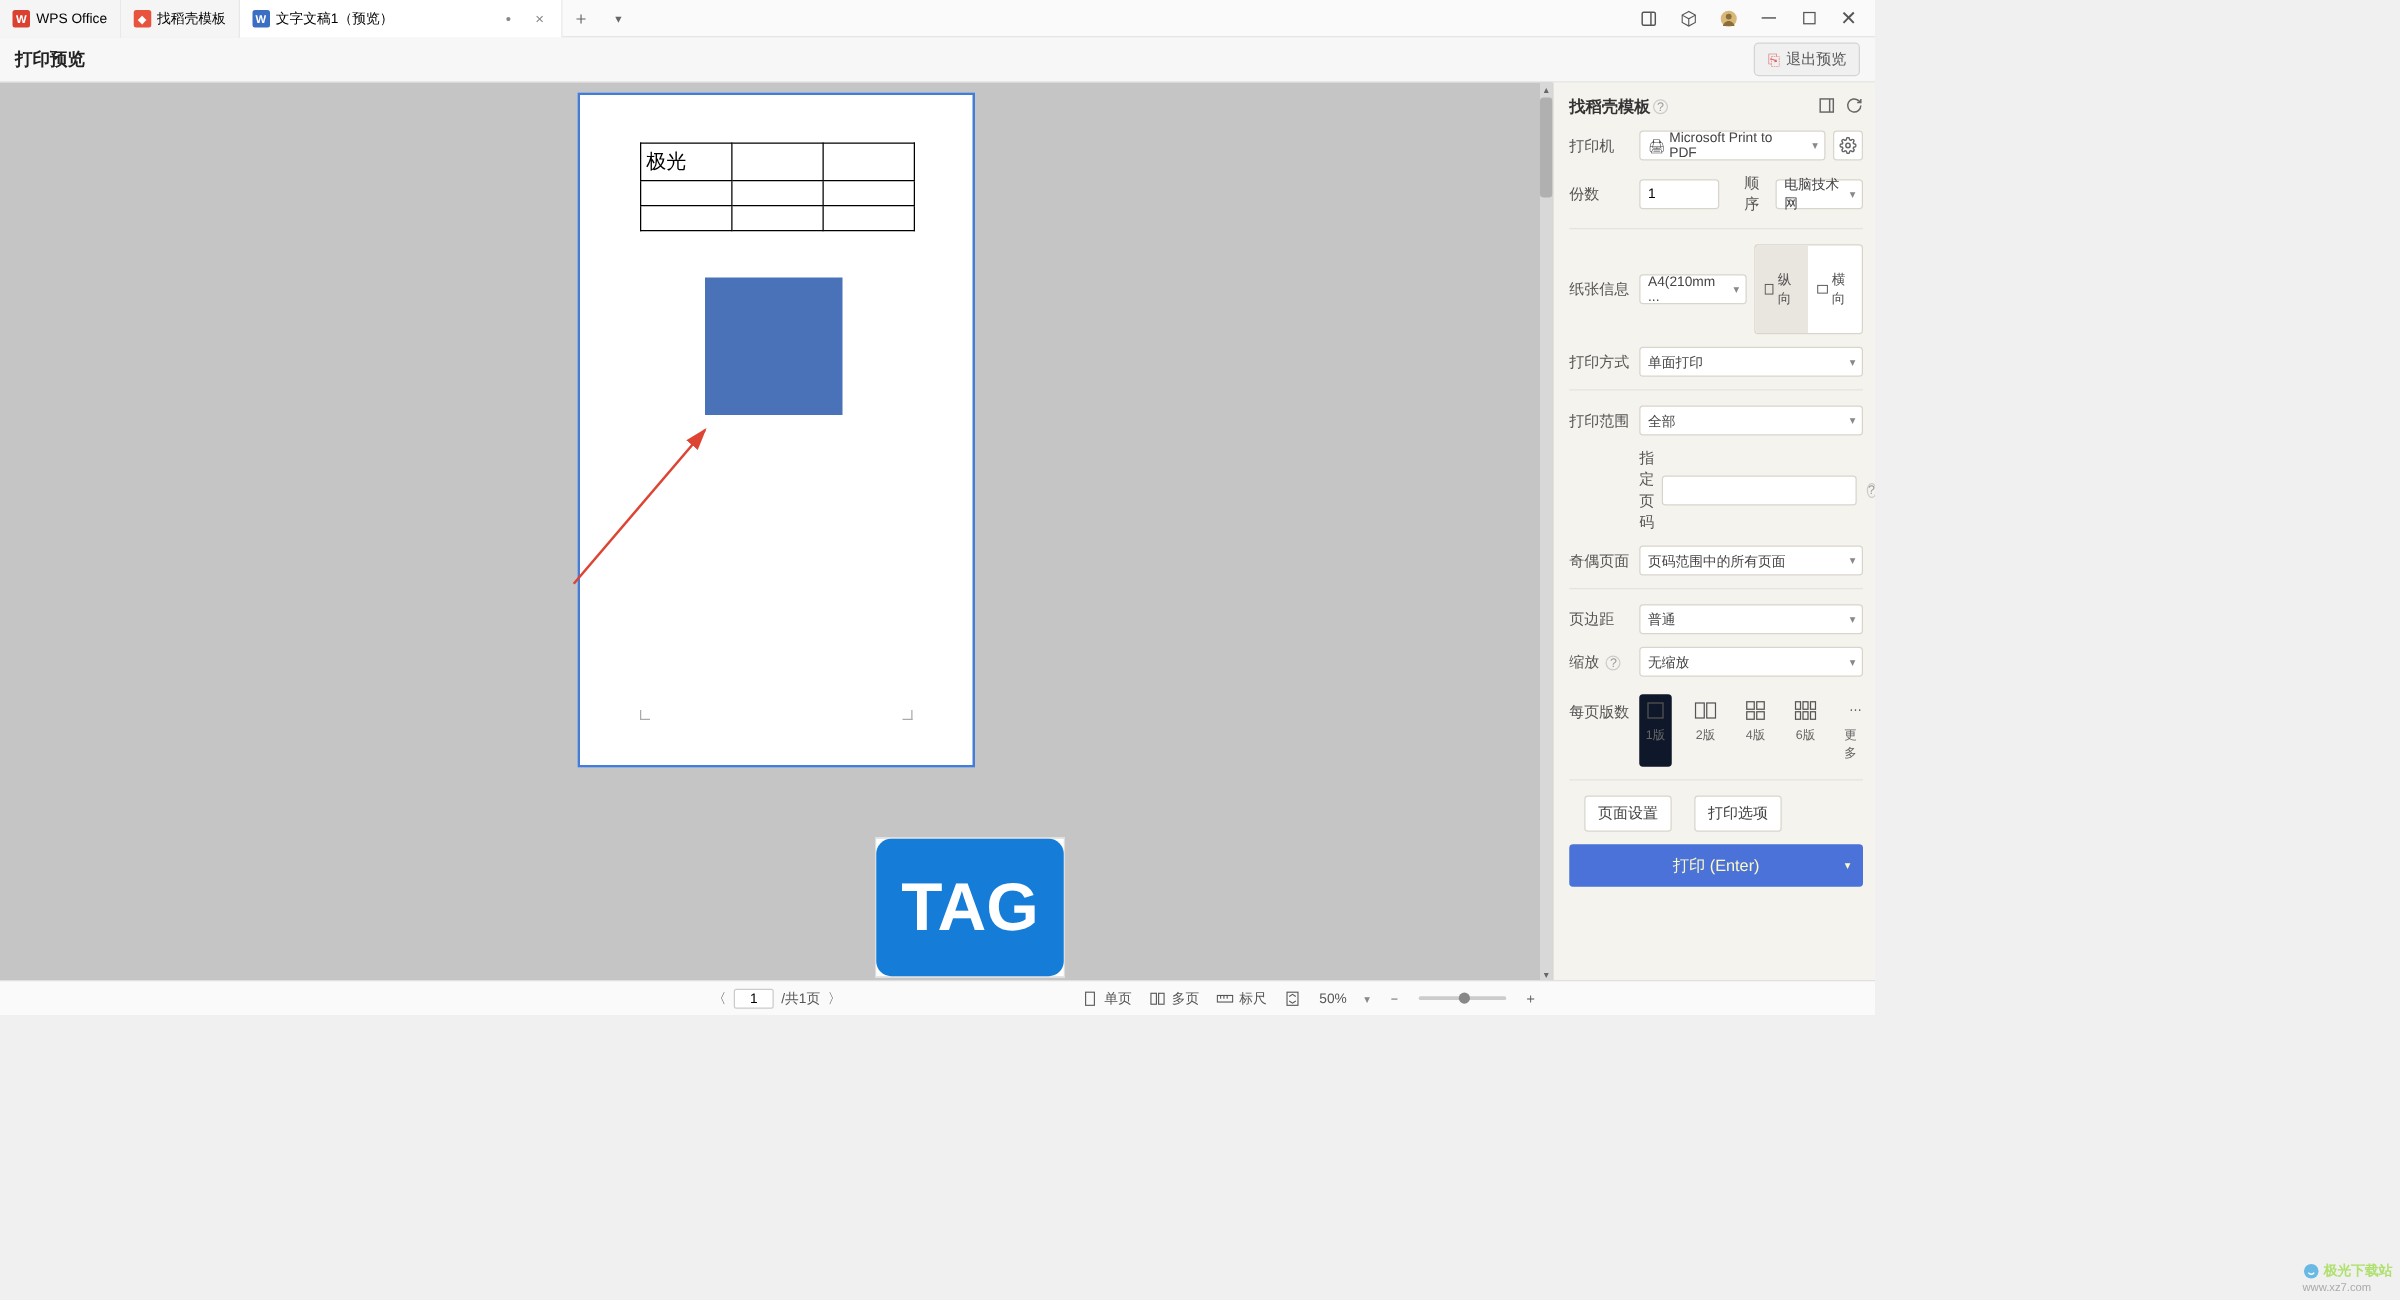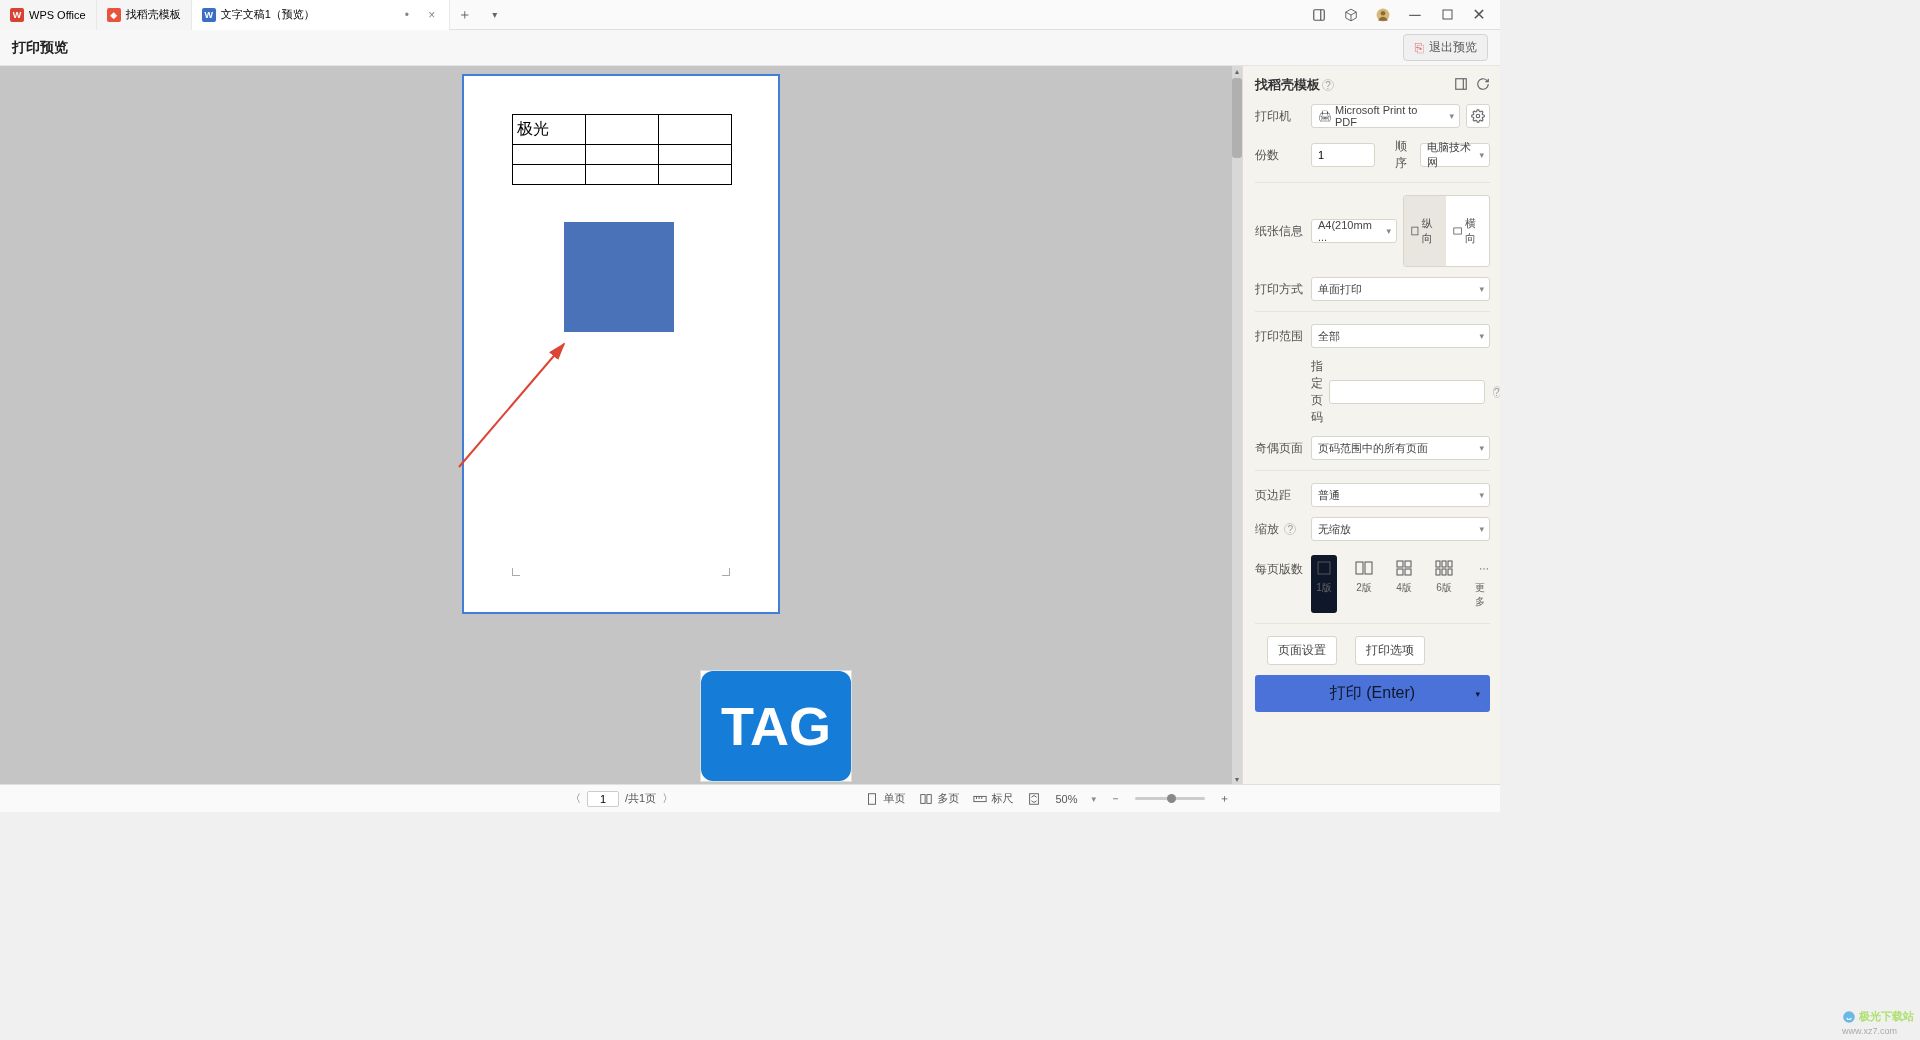--- a/index.html
+++ b/index.html
@@ -51,21 +51,21 @@
 .sb-icon-btn { width: 24px; height: 24px; border: 1px solid #d8d5cc; background: #fff; border-radius: 3px; display: flex; align-items: center; justify-content: center; color: #666; }
 .sb-toggle-group { display: flex; border: 1px solid #d8d5cc; border-radius: 3px; overflow: hidden; background: #fff; }
 .sb-toggle { padding: 20px 7px; font-size: 11px; color: #555; display: flex; align-items: center; gap: 3px; }
 .sb-toggle.active { background: #e8e6df; }
 .sb-divider { border-top: 1px solid #e6e3da; margin: 6px 0 12px; }
 .sb-pages-row { display: flex; gap: 14px; margin-top: 4px; }
 .sb-page-opt { display: flex; flex-direction: column; align-items: center; gap: 4px; font-size: 10px; color: #666; padding: 4px; border-radius: 3px; }
 .sb-page-opt.active { background: #0f172a; }
 .sb-page-icon { width: 18px; height: 18px; display: flex; align-items: center; justify-content: center; }
 .sb-btn { border: 1px solid #d8d5cc; background: #fff; border-radius: 3px; padding: 5px 10px; font-size: 12px; color: #444; margin-left: 12px; }
-.print-btn { width: 100%; background: #4a72d9; color: #0f172a; border: none; border-radius: 3px; padding: 8px; font-size: 16px; display: flex; align-items: center; justify-content: center; gap: 6px; position: relative; }
+.print-btn { width: 100%; background: #4a72d9; color: #fef9c3; border: none; border-radius: 3px; padding: 8px; font-size: 13px; display: flex; align-items: center; justify-content: center; gap: 6px; position: relative; }
 .print-btn::after { content: "▾"; position: absolute; right: 10px; font-size: 9px; }
 
 .statusbar { height: 28px; background: #fafafa; border-top: 1px solid #e0e0e0; display: flex; align-items: center; padding: 0 10px; font-size: 11px; color: #555; }
 .sb-pager { display: flex; align-items: center; gap: 6px; margin: 0 auto 0 560px; }
 .sb-page-input { width: 32px; border: 1px solid #ccc; border-radius: 2px; text-align: center; padding: 1px; font-size: 11px; }
 .sb-tools { margin-left: auto; display: flex; align-items: center; gap: 14px; margin-right: 260px; }
 .sb-tool { display: flex; align-items: center; gap: 4px; }
 .zoom-slider { width: 70px; height: 3px; background: #ccc; position: relative; border-radius: 2px; }
 .zoom-handle { position: absolute; left: 32px; top: -3px; width: 9px; height: 9px; background: #888; border-radius: 50%; }
 

